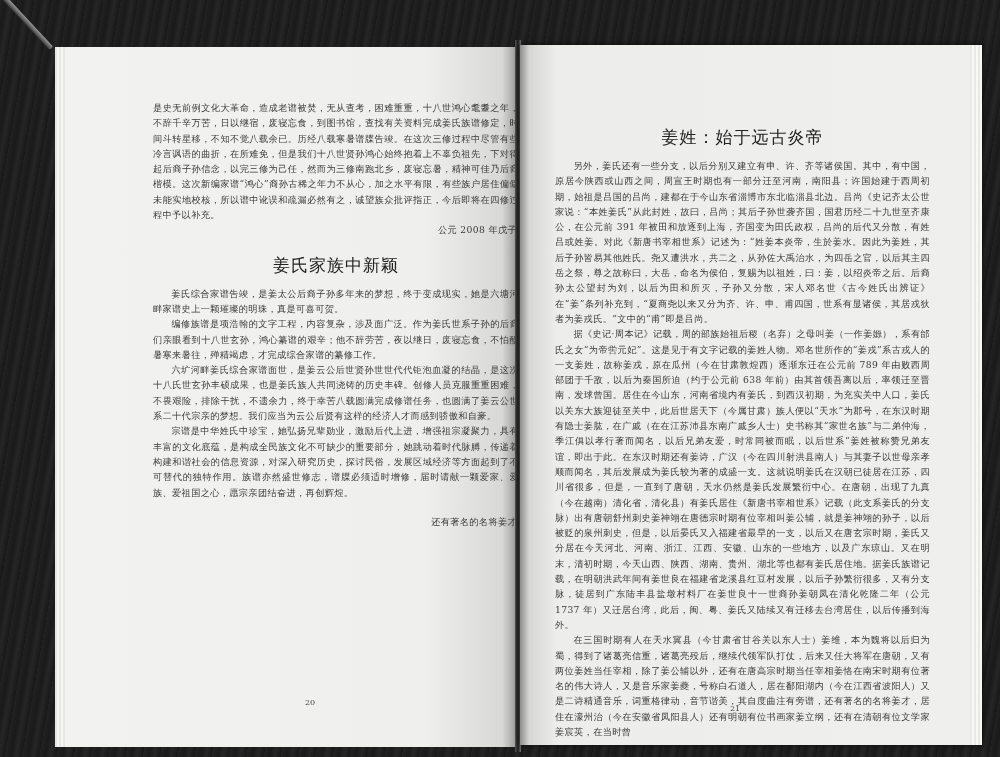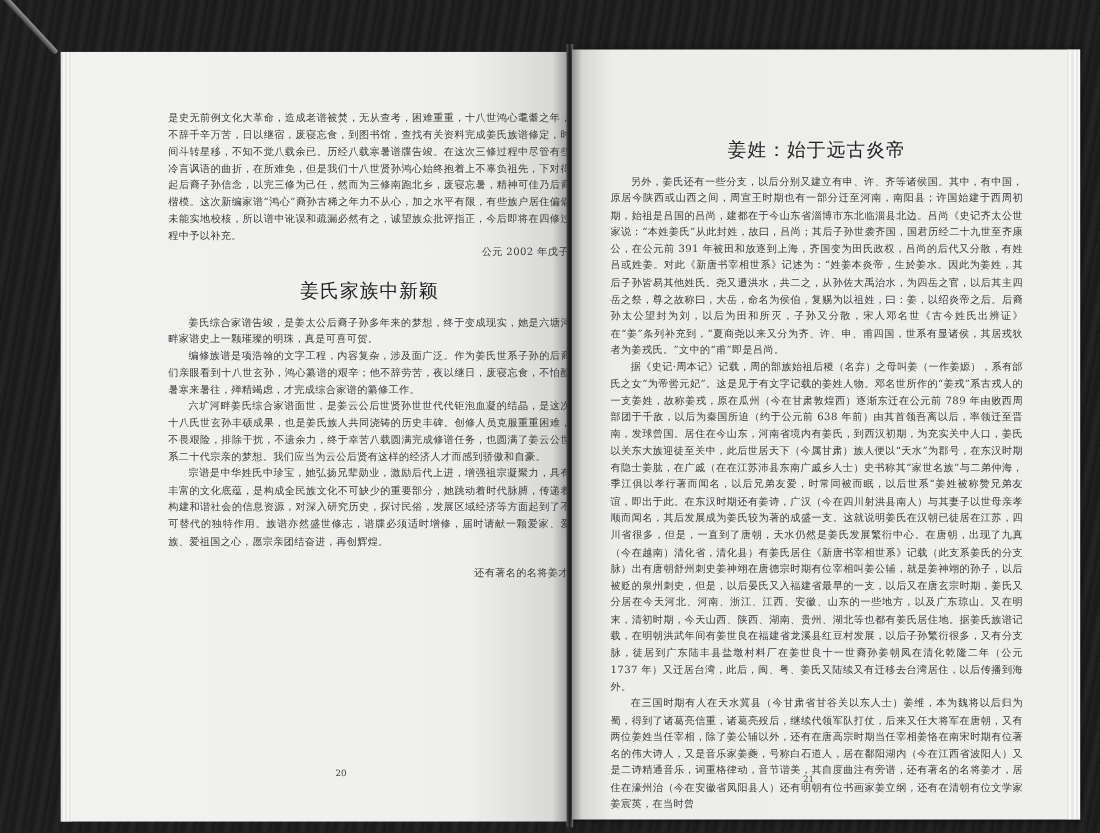--- a/index.html
+++ b/index.html
@@ -66,21 +66,21 @@
   .gap { height:14px; }
 </style>
 </head>
 <body>
 
 <div class="pen"></div>
 
 <div class="page page-left">
   <div class="text-col left-col">
     <p class="noindent">是史无前例文化大革命，造成老谱被焚，无从查考，困难重重，十八世鸿心耄耋之年，不辞千辛万苦，日以继宿，废寝忘食，到图书馆，查找有关资料完成姜氏族谱修定，时间斗转星移，不知不觉八载余已。历经八载寒暑谱牒告竣。在这次三修过程中尽管有些冷言讽语的曲折，在所难免，但是我们十八世贤孙鸿心始终抱着上不辜负祖先，下对得起后裔子孙信念，以完三修为己任，然而为三修南跑北乡，废寝忘暑，精神可佳乃后裔楷模。这次新编家谱“鸿心”裔孙古稀之年力不从心，加之水平有限，有些族户居住偏僻未能实地校核，所以谱中讹误和疏漏必然有之，诚望族众批评指正，今后即将在四修过程中予以补充。</p>
-    <p class="sign">公元 2002 年戊子</p>
+    <p class="sign">公元 2008 年戊子</p>
     <div class="heading">姜氏家族中新颖</div>
     <p>姜氏综合家谱告竣，是姜太公后裔子孙多年来的梦想，终于变成现实，她是六塘河畔家谱史上一颗璀璨的明珠，真是可喜可贺。</p>
     <p>编修族谱是项浩翰的文字工程，内容复杂，涉及面广泛。作为姜氏世系子孙的后裔们亲眼看到十八世玄孙，鸿心纂谱的艰辛；他不辞劳苦，夜以继日，废寝忘食，不怕酷暑寒来暑往，殚精竭虑，才完成综合家谱的纂修工作。</p>
     <p>六圹河畔姜氏综合家谱面世，是姜云公后世贤孙世世代代钜泡血凝的结晶，是这次十八氏世玄孙丰硕成果，也是姜氏族人共同浇铸的历史丰碑。创修人员克服重重困难，不畏艰险，排除干扰，不遗余力，终于幸苦八载圆满完成修谱任务，也圆满了姜云公世系二十代宗亲的梦想。我们应当为云公后贤有这样的经济人才而感到骄傲和自豪。</p>
     <p>宗谱是中华姓氏中珍宝，她弘扬兄辈勋业，激励后代上进，增强祖宗凝聚力，具有丰富的文化底蕴，是构成全民族文化不可缺少的重要部分，她跳动着时代脉膊，传递着构建和谐社会的信息资源，对深入研究历史，探讨民俗，发展区域经济等方面起到了不可替代的独特作用。族谱亦然盛世修志，谱牒必须适时增修，届时请献一颗爱家、爱族、爱祖国之心，愿宗亲团结奋进，再创辉煌。</p>
     <div class="gap"></div>
     <p class="sign">还有著名的名将姜才</p>
   </div>
   <div class="page-num left-num">20</div>
 </div>

